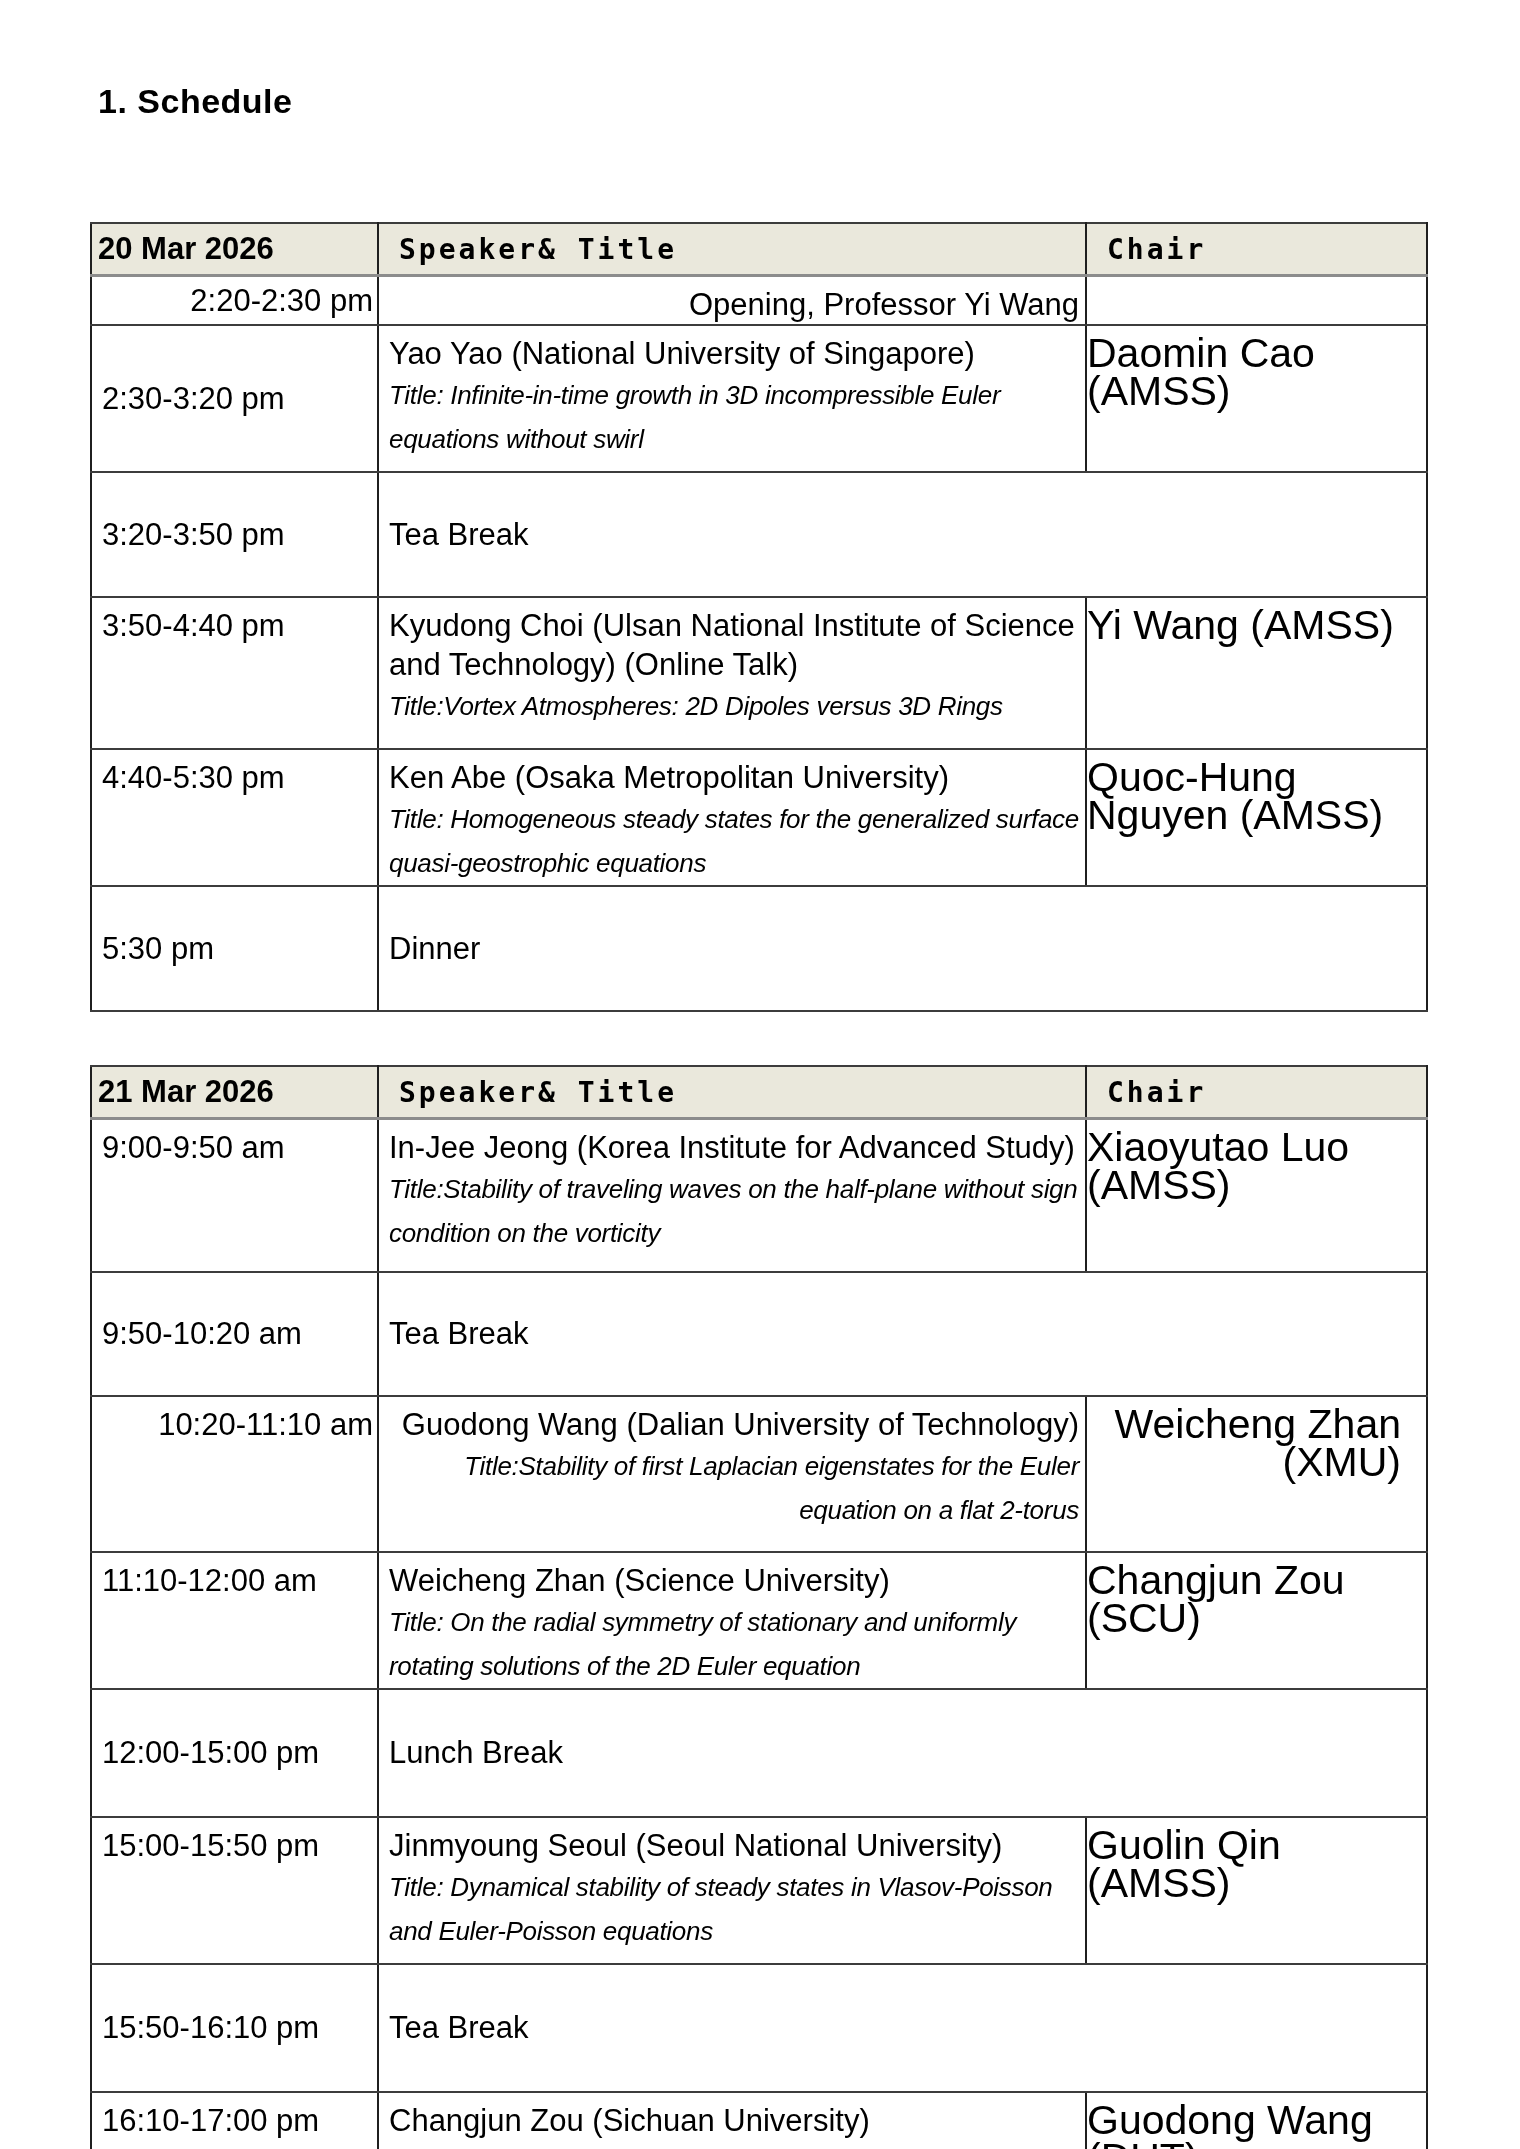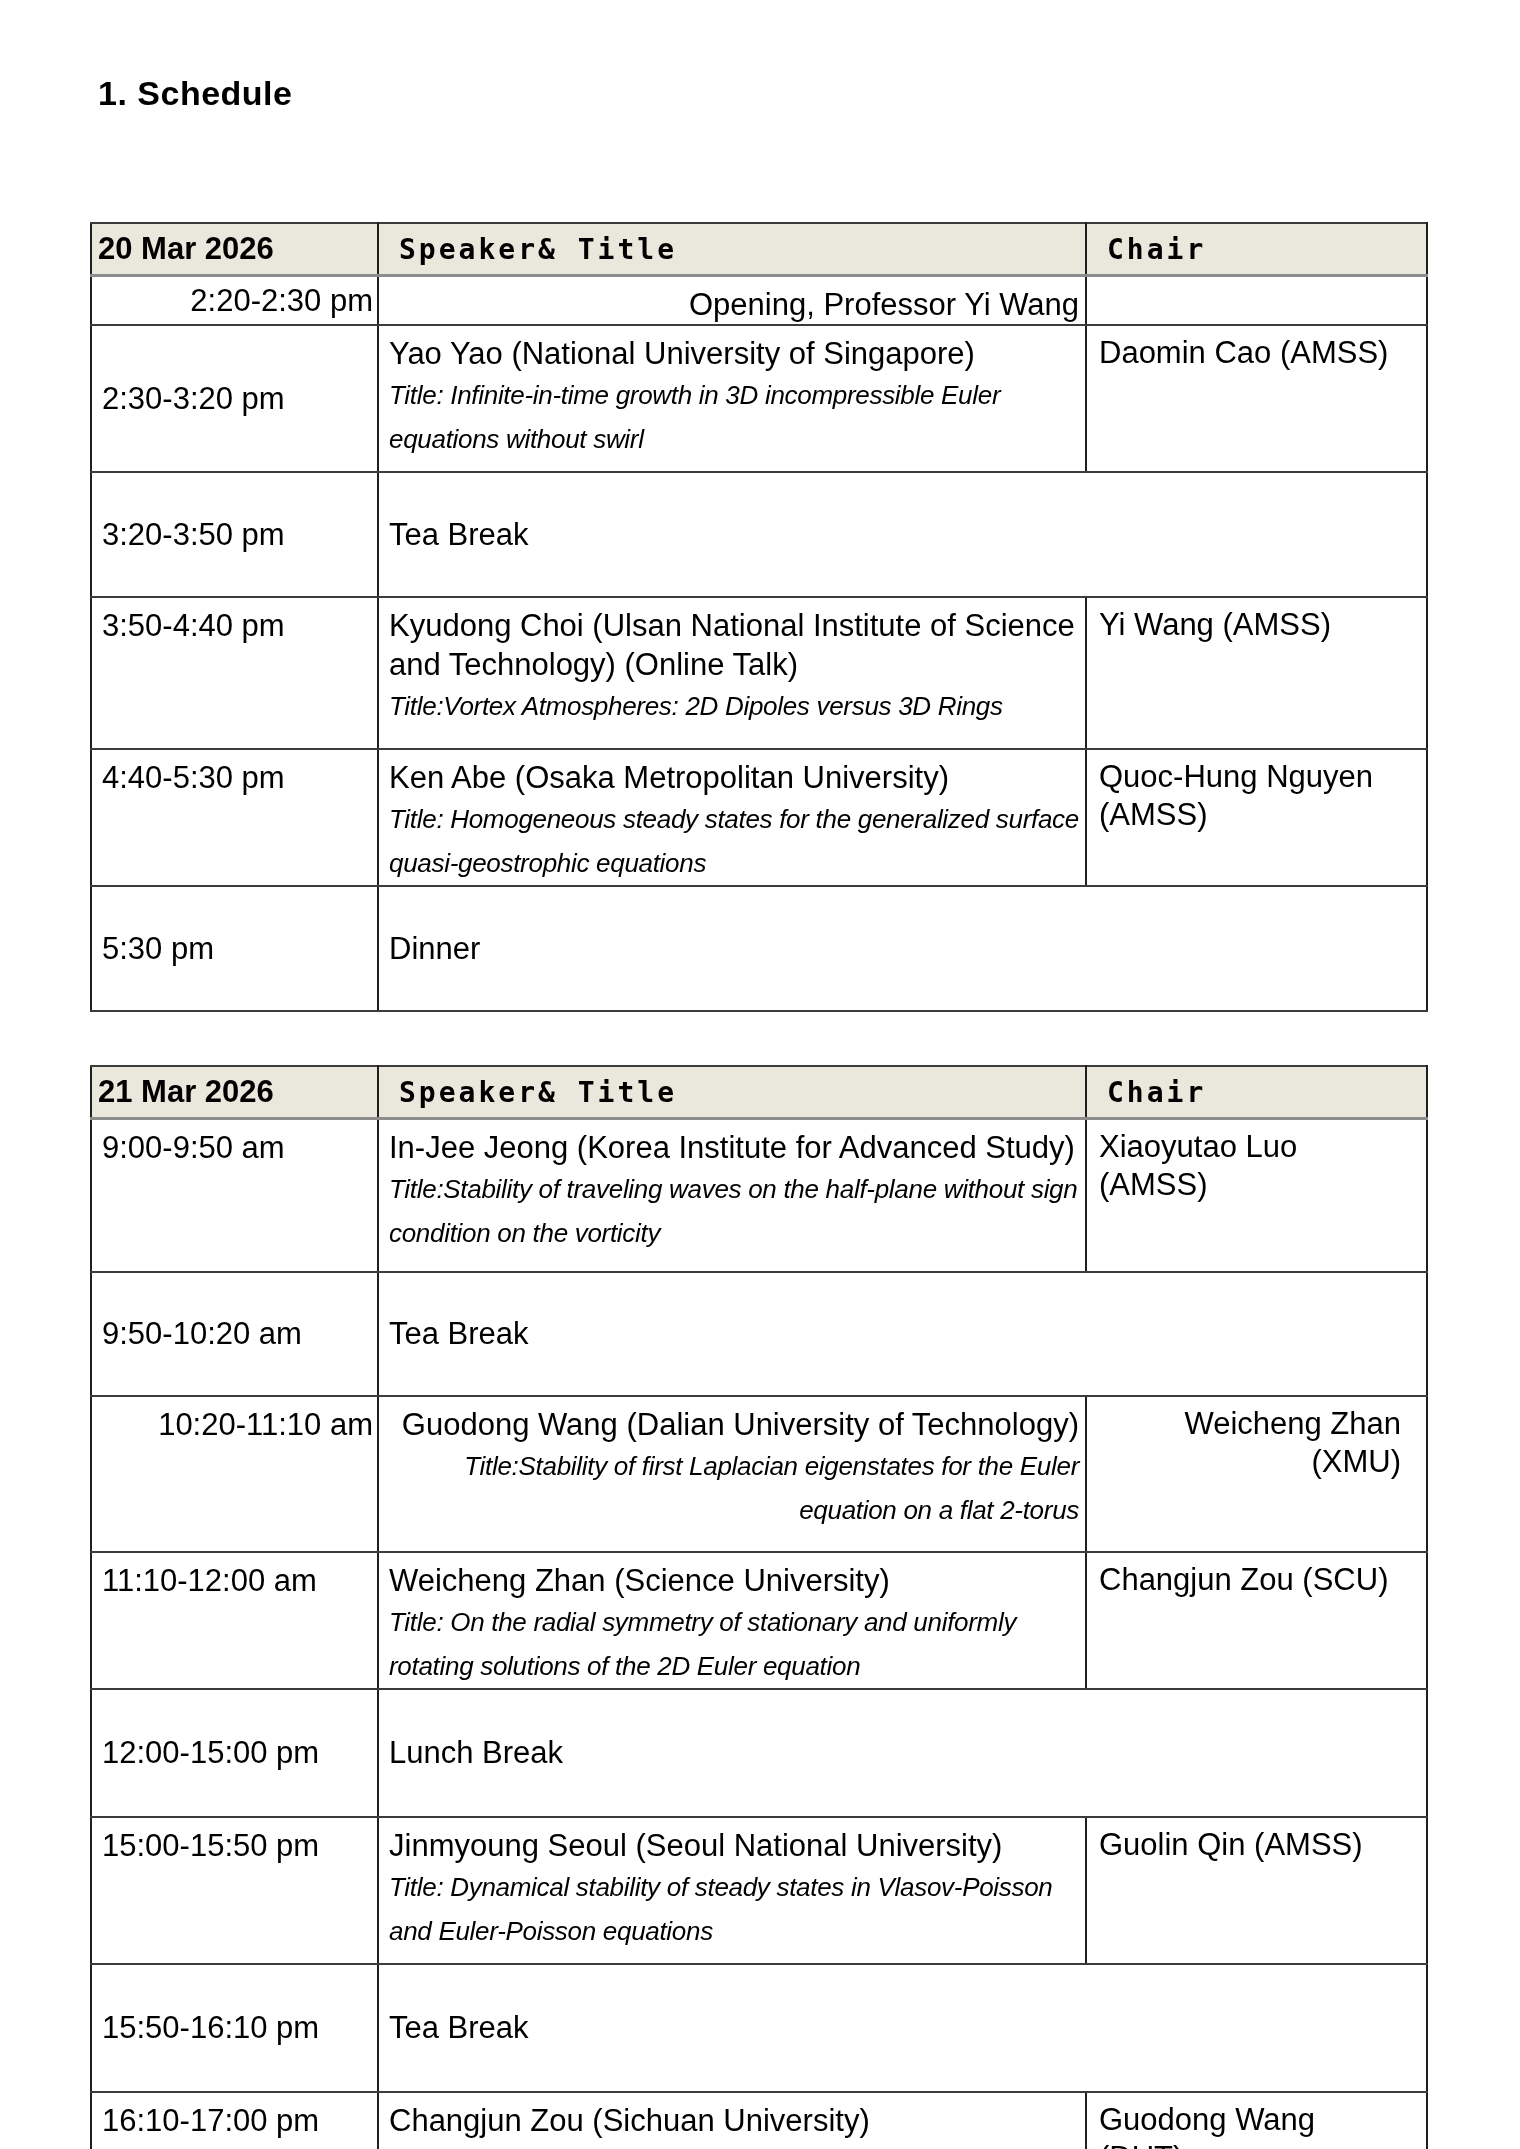--- a/index.html
+++ b/index.html
@@ -6,21 +6,21 @@
     margin: 0; padding: 0;
     width: 1520px; height: 2149px;
     overflow: hidden;
     background: #ffffff;
     color: #000;
     font-family: "Liberation Sans", sans-serif;
   }
   .page { position: relative; width: 1520px; height: 2149px; }
 
   .heading {
-    position: absolute; left: 98px; top: 74px;
+    position: absolute; left: 98px; top: 82px;
     font-size: 34px; font-weight: bold; letter-spacing: 0.5px;
   }
 
   table.sched {
     position: absolute; left: 90px;
     width: 1336px;
     border-collapse: collapse;
     table-layout: fixed;
   }
   #t1 { top: 222px; }
@@ -63,22 +63,22 @@
   td.speaker { vertical-align: top; padding: 8px 6px 0 10px; }
   .spk { font-size: 31px; line-height: 39px; }
   .ttl {
     font-style: italic;
     font-size: 26px; line-height: 44px;
     letter-spacing: -0.3px;
   }
 
   td.chair {
     vertical-align: top;
-    padding: 8px 25px 0 12px;
-    font-size: 31px; line-height: 38px;
+    padding: 8px 25px 0 0;
+    font-size: 41px; line-height: 38px;
   }
 
   td.break {
     vertical-align: middle;
     font-size: 31px;
     padding-left: 10px;
   }
 
   
   .h46  { height: 46px; text-align: right; }

